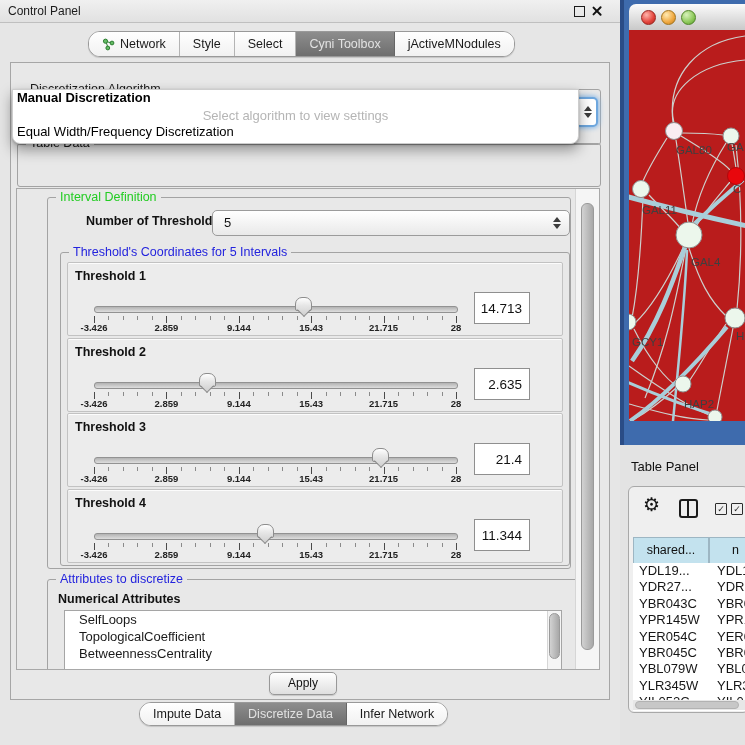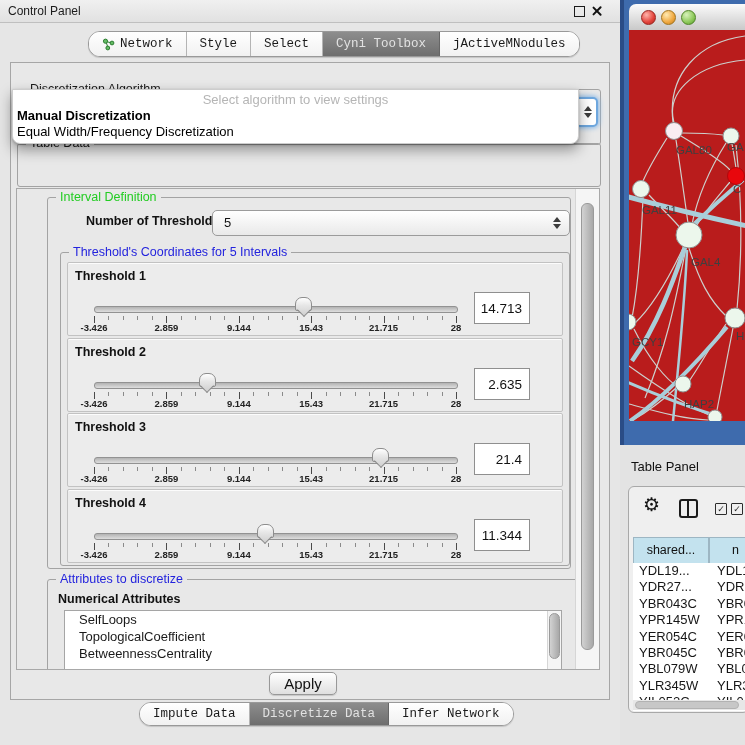--- a/index.html
+++ b/index.html
@@ -10,21 +10,21 @@
   
   #titlebar{left:0;top:0;width:620px;height:22px;background:linear-gradient(#f0f0f0,#e1e1e1);
             border-bottom:1px solid #bfbfbf;}
   #titlebar .t{position:absolute;left:8px;top:4px;font-size:12px;color:#1c1c1c;}
   .win-sq{position:absolute;left:574px;top:6px;width:9px;height:9px;border:1.5px solid #1a1a1a;background:transparent;}
   .win-x{position:absolute;left:591px;top:5px;width:12px;height:12px;}
   .win-x::before,.win-x::after{content:"";position:absolute;left:5px;top:0;width:2.4px;height:12px;background:#111;border-radius:1px;}
   .win-x::before{transform:rotate(45deg);} .win-x::after{transform:rotate(-45deg);}
   
   .segctl{display:flex;border:1px solid #999;border-radius:12px;overflow:hidden;background:#fdfdfd;
-          box-shadow:0 1px 1px rgba(0,0,0,.15);font-family:Liberation Mono, monospace;}
+          box-shadow:0 1px 1px rgba(0,0,0,.15);}
   .seg{display:flex;align-items:center;gap:5px;padding:0 13px;font-size:12.5px;color:#1a1a1a;
        border-right:1px solid #b4b4b4;background:linear-gradient(#ffffff,#f1f1f1);white-space:nowrap;}
   .seg:last-child{border-right:none;}
   .seg.sel{background:linear-gradient(#8d8d8d,#6e6e6e);color:#e2e2e2;border-right-color:#666;}
   #top-tabs{left:88px;top:31px;height:24px;}
   #bottom-tabs{left:139px;top:702px;height:22px;}
   
   #panel{left:10px;top:62px;width:598px;height:636px;border:1px solid #a6a6a6;background:#e8e8e8;}
   .group{position:absolute;border:1px solid #a3a3a3;border-radius:3px;}
   .gtitle{position:absolute;top:-8px;left:8px;background:#e8e8e8;padding:0 4px;font-size:12.5px;color:#1a1a1a;}
@@ -65,21 +65,21 @@
   .tickM{position:absolute;top:53px;width:1px;height:7px;background:#4a4a4a;}
   .tickm{position:absolute;top:53px;width:1px;height:4px;background:#8a8a8a;}
   .ticklab{position:absolute;top:59px;width:48px;text-align:center;font-size:9.5px;font-weight:bold;color:#222;}
   .vfield{position:absolute;left:406px;top:29px;width:56px;height:32px;background:#fff;border:1px solid #8f8f8f;
           font-size:13.5px;color:#111;text-align:right;line-height:32px;padding-right:7px;box-sizing:border-box;}
   
   #attr-list{position:absolute;background:#fff;border:1px solid #a5a5a5;overflow:hidden;}
   .aitem{font-size:13px;color:#1a1a1a;padding:1px 0 1px 14px;height:15px;line-height:15px;}
   
   #apply{left:269px;top:672px;width:66px;height:21px;border:1px solid #989898;border-radius:5px;
-         background:linear-gradient(#ffffff,#dfdfdf);font-size:15px;color:#111;text-align:center;line-height:21px;
+         background:linear-gradient(#ffffff,#dfdfdf);font-size:12px;color:#111;text-align:center;line-height:21px;
          box-shadow:0 1px 1px rgba(0,0,0,.15);}
   
   #net-frame{left:620px;top:0;width:125px;height:445px;background:#3e6bad;border-left:4px solid #2a4c86;box-sizing:border-box;}
   #net-title{left:629px;top:4px;width:116px;height:26px;background:linear-gradient(#fbfbfb,#c9c9c9);
              border-bottom:1px solid #8e8e8e;border-radius:7px 0 0 0;}
   .light{position:absolute;top:6px;width:13px;height:13px;border-radius:50%;}
   #light-red{left:12px;background:radial-gradient(circle at 35% 30%,#ffb4ab,#e2423a 60%,#ad271f);border:1px solid #99241e;}
   #light-yellow{left:32px;background:radial-gradient(circle at 35% 30%,#ffeab2,#efa73f 60%,#c07a1c);border:1px solid #a2741c;}
   #light-green{left:52px;background:radial-gradient(circle at 35% 30%,#d8f2bb,#8cc859 60%,#579a2e);border:1px solid #4f8427;}
   #net-canvas{left:629px;top:30px;width:116px;height:391px;background:#b91c1c;overflow:hidden;}
@@ -145,22 +145,22 @@
   <div class="group" style="left:6px;top:80px;width:582px;height:42px;">
     <span class="gtitle">Table Data</span>
   </div>
 </div>
 
 <div id="combo-fragment" class="abs">
   <span class="stepper" style="right:4px;"></span>
 </div>
 
 <div id="popup" class="abs">
+    <div class="pitem bold">Manual Discretization</div>
     <div class="pitem placeholder">Select algorithm to view settings</div>
-    <div class="pitem bold">Manual Discretization</div>
     <div class="pitem ">Equal Width/Frequency Discretization</div>
   </div>
 
 <div id="scrollbox" class="abs">
   <div class="group" style="left:30px;top:8px;width:522px;height:370px;">
     <span class="gtitle green">Interval Definition</span>
     <span style="position:absolute;left:38px;top:16px;font-size:12.5px;font-weight:bold;color:#111;">Number of Threshold</span>
     <div class="combo" style="left:164px;top:12px;width:356px;height:24px;">
       <span class="val">5</span>
       <span class="stepper"></span>

